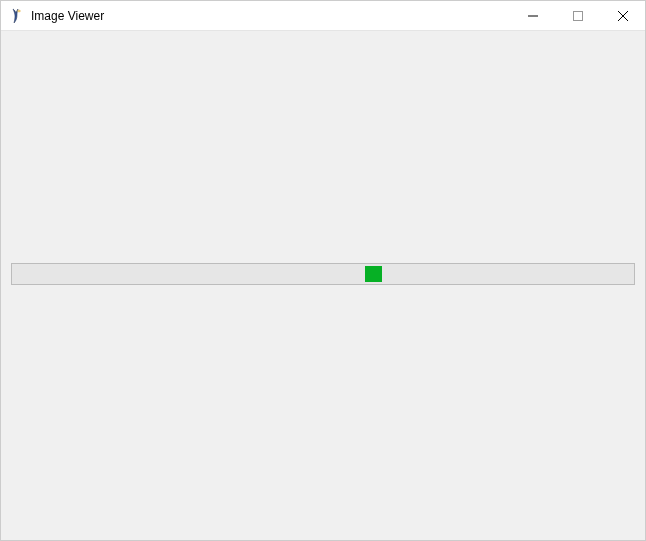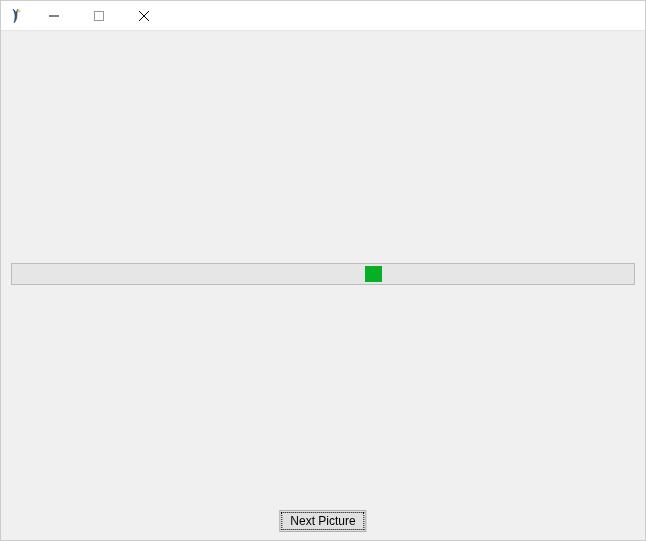--- a/index.html
+++ b/index.html
@@ -99,20 +99,21 @@
 <body>
 
 <div class="window">
   <div class="titlebar">
     <div class="titlebar-icon">
       <svg width="16" height="16" viewBox="0 0 16 16">
         <path d="M4 1 C4 1 6 2 7 5 C7.5 3 9 1 9 1 C9 1 8 4 8 7 C8 10 7 13 5 15 C5 15 6 11 6 8 C6 5 4 1 4 1 Z" fill="#3b5998" stroke="#1a2b4a" stroke-width="0.5"></path>
         <ellipse cx="10" cy="3" rx="1.5" ry="1" fill="#ffdd88" stroke="#cc9933" stroke-width="0.3"></ellipse>
       </svg>
     </div>
+    <div class="titlebar-title">Image Viewer</div>
     <div class="window-controls">
       <button class="window-control">
         <svg width="10" height="10" viewBox="0 0 10 10">
           <line x1="0" y1="5" x2="10" y2="5" stroke="#000000" stroke-width="1"></line>
         </svg>
       </button>
       <button class="window-control" style="opacity:0.4;">
         <svg width="10" height="10" viewBox="0 0 10 10">
           <rect x="0.5" y="0.5" width="9" height="9" fill="none" stroke="#000000" stroke-width="1"></rect>
         </svg>
@@ -122,15 +123,14 @@
           <line x1="0" y1="0" x2="10" y2="10" stroke="#000000" stroke-width="1"></line>
           <line x1="10" y1="0" x2="0" y2="10" stroke="#000000" stroke-width="1"></line>
         </svg>
       </button>
     </div>
   </div>
   <div class="client-area">
     <div class="progress-container">
       <div class="progress-chunk"></div>
     </div>
-    <button class="next-button">Next Picture</button>
   </div>
 </div>
 
 </body></html>

